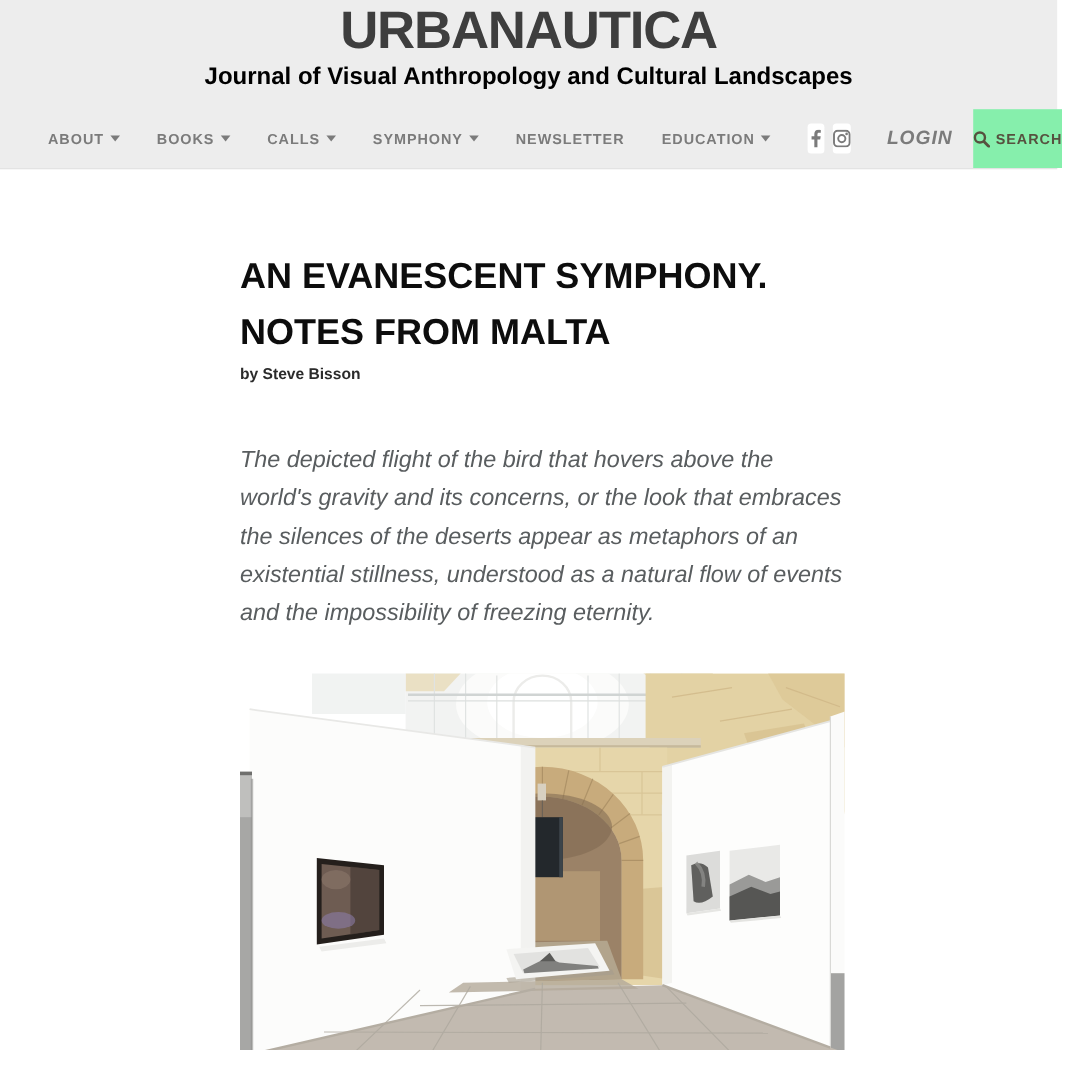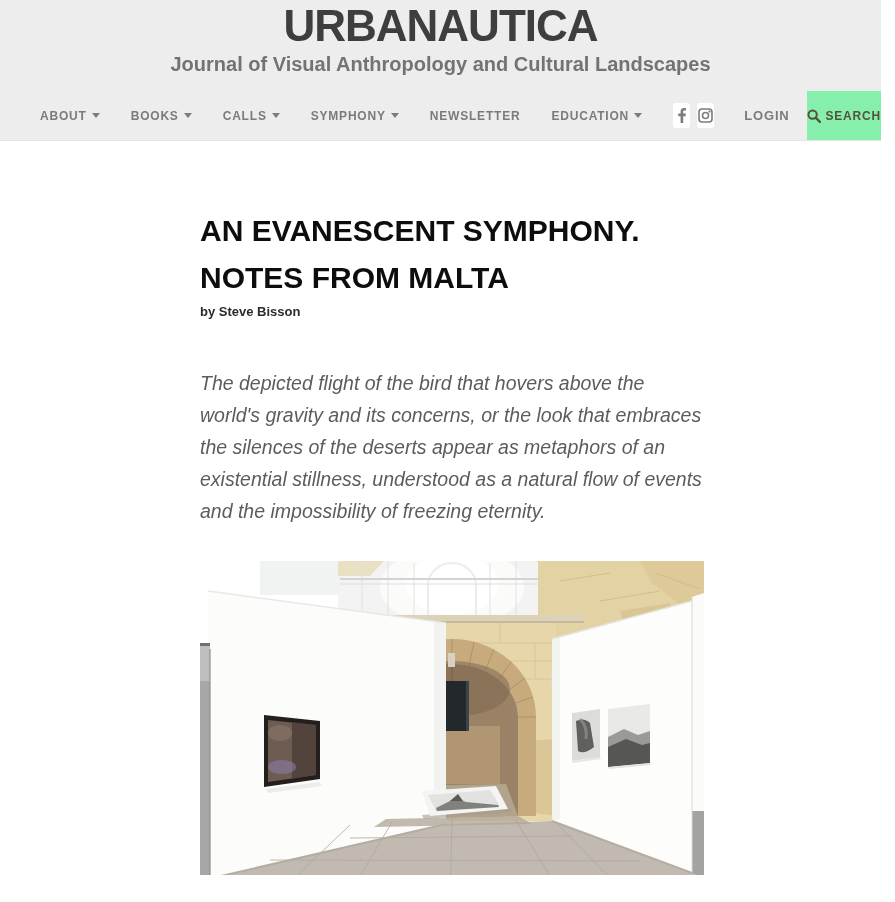--- a/index.html
+++ b/index.html
@@ -28,21 +28,21 @@
     letter-spacing: -1px;
     color: #3e3e3e;
     padding-top: 4px;
     line-height: 1.0;
     cursor: pointer;
   }
   .site-subtitle {
     text-align: center;
     font-size: 20px;
     font-weight: bold;
-    color: #737373;
+    color: #000000;
     margin-top: 5px;
     letter-spacing: 0;
   }
   .navbar {
     position: absolute;
     left: 4px; right: 0; bottom: 0;
     height: 49px;
     display: flex;
     align-items: center;
     padding-left: 36px;
@@ -72,28 +72,29 @@
     background: #ffffff;
     border-radius: 3px;
     display: inline-flex;
     align-items: center;
     justify-content: center;
     margin-right: 7px;
     cursor: pointer;
   }
   .social-btn svg { display: block; }
   .login-link {
-    font-size: 13px;
+    font-size: 16px;
     font-weight: bold;
     letter-spacing: 0.8px;
     color: #7b7b7b;
     margin-left: 23px;
     margin-right: 17px;
     cursor: pointer;
     text-decoration: none;
+    font-style: italic;
   }
   .search-btn {
     margin-left: auto;
     width: 100px;
     height: 49px;
     border: none;
     background: #86efac;
     color: #56513f;
     font-family: "Liberation Sans", sans-serif;
     font-size: 12px;

